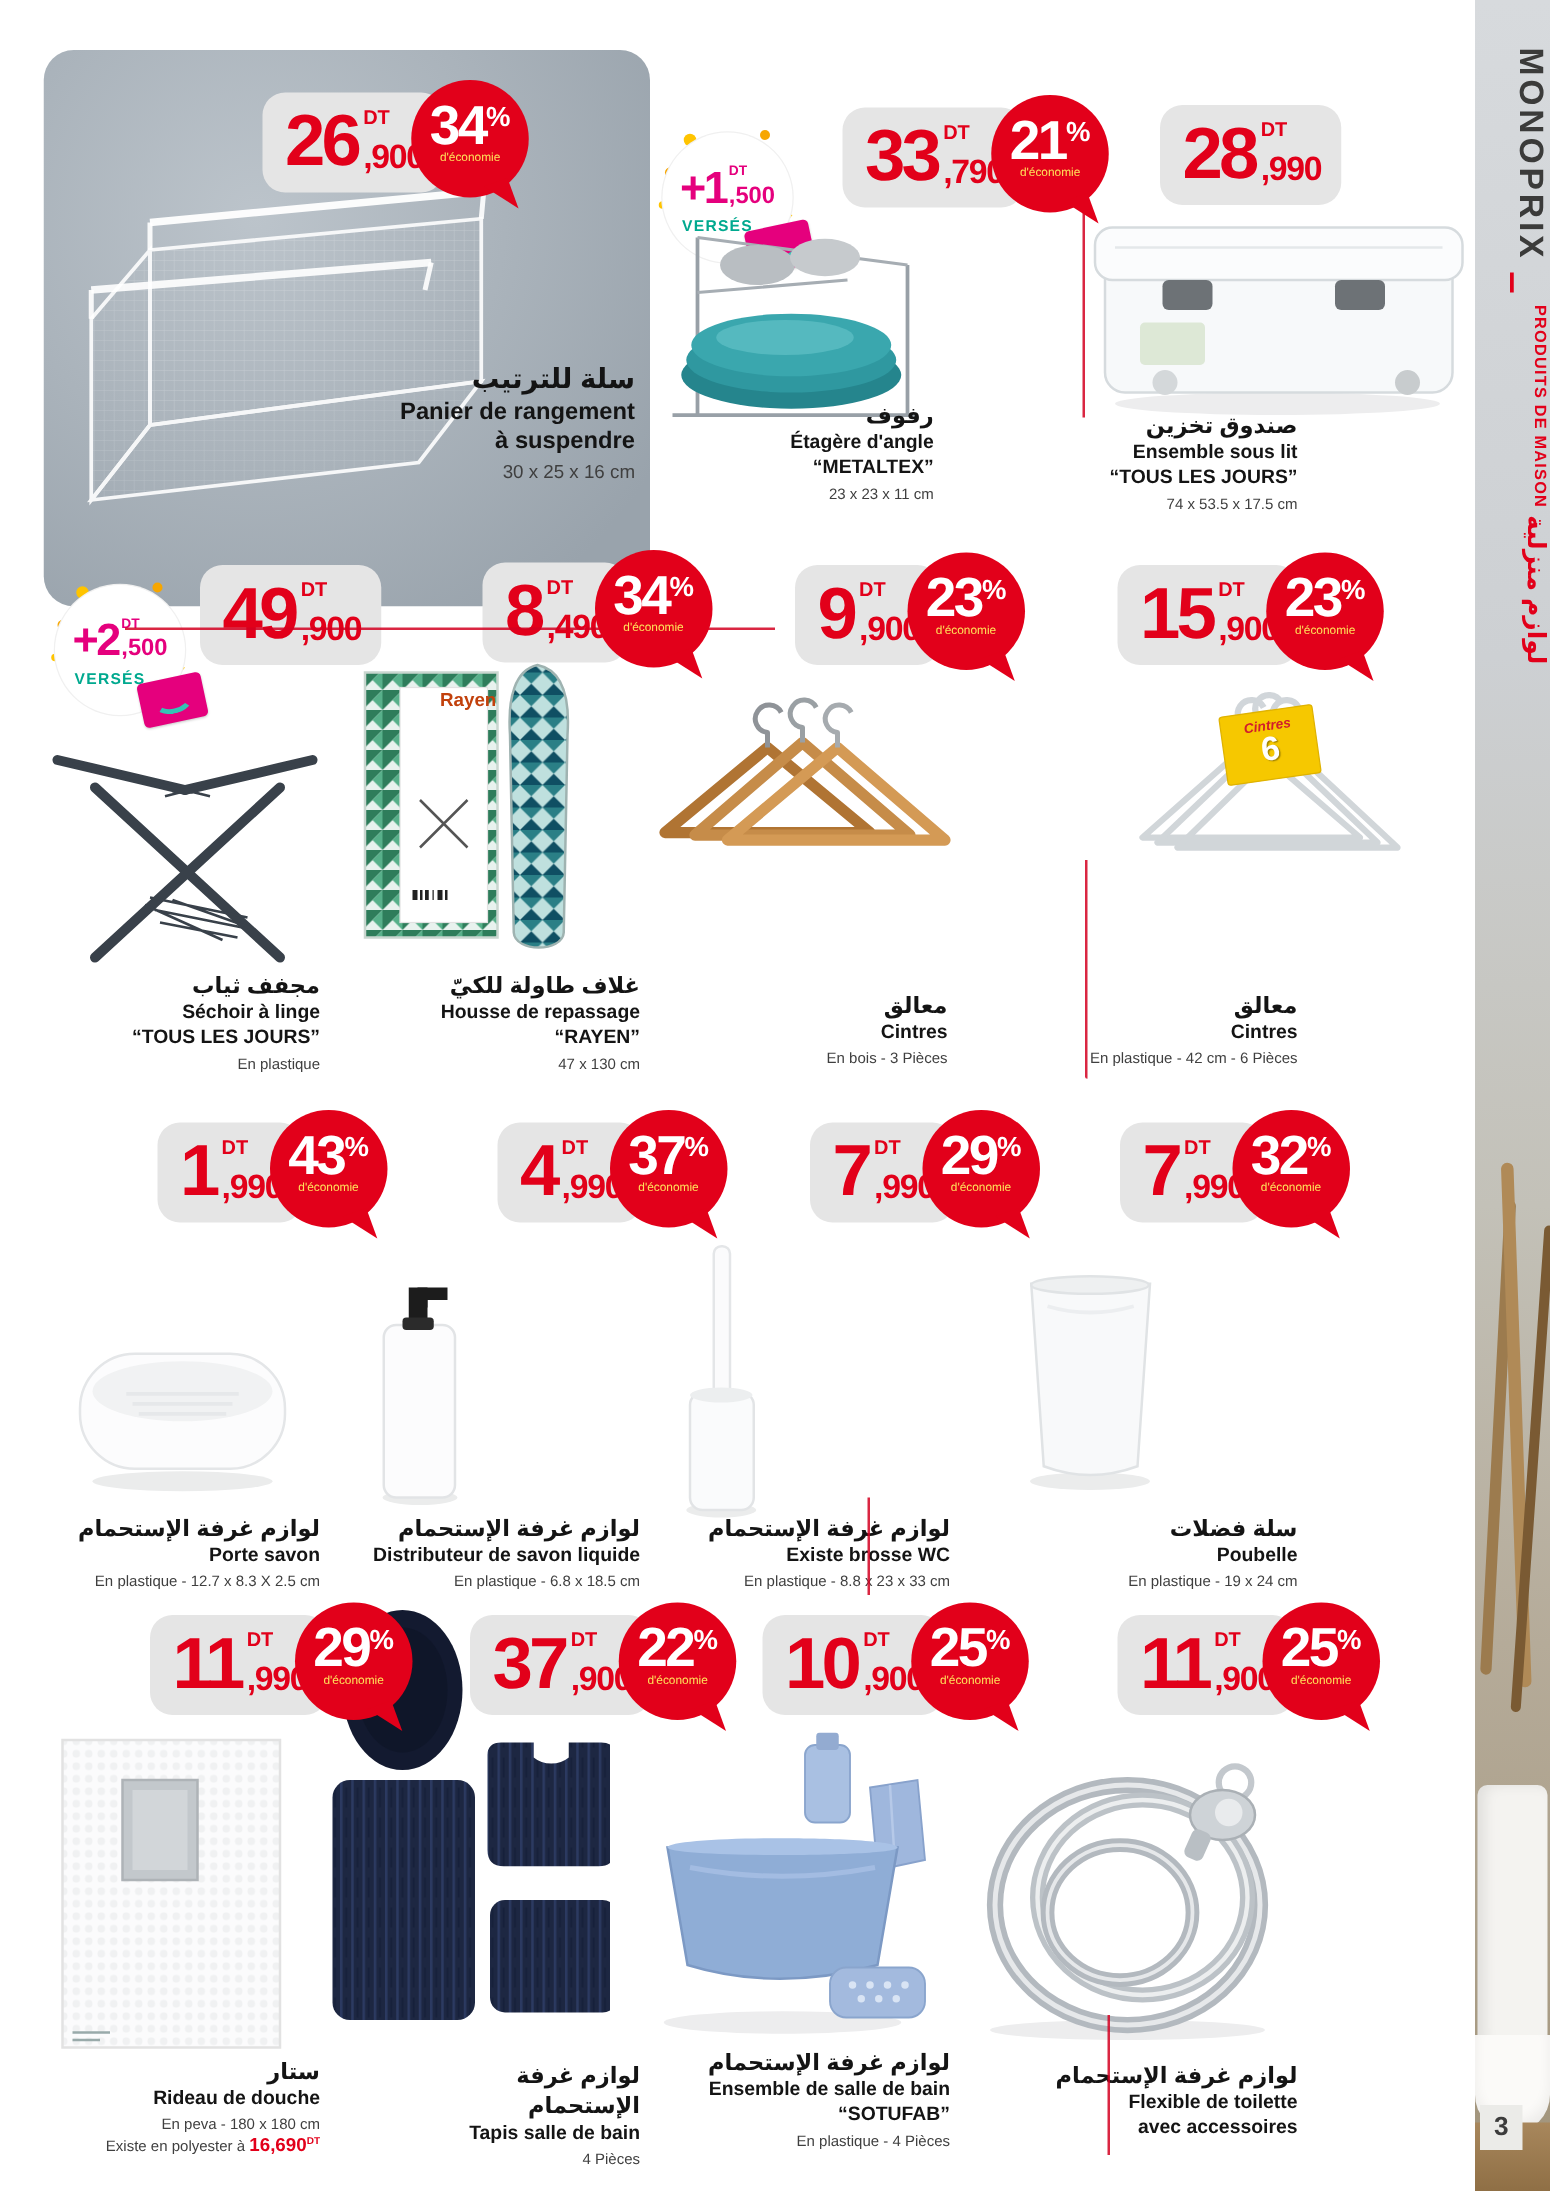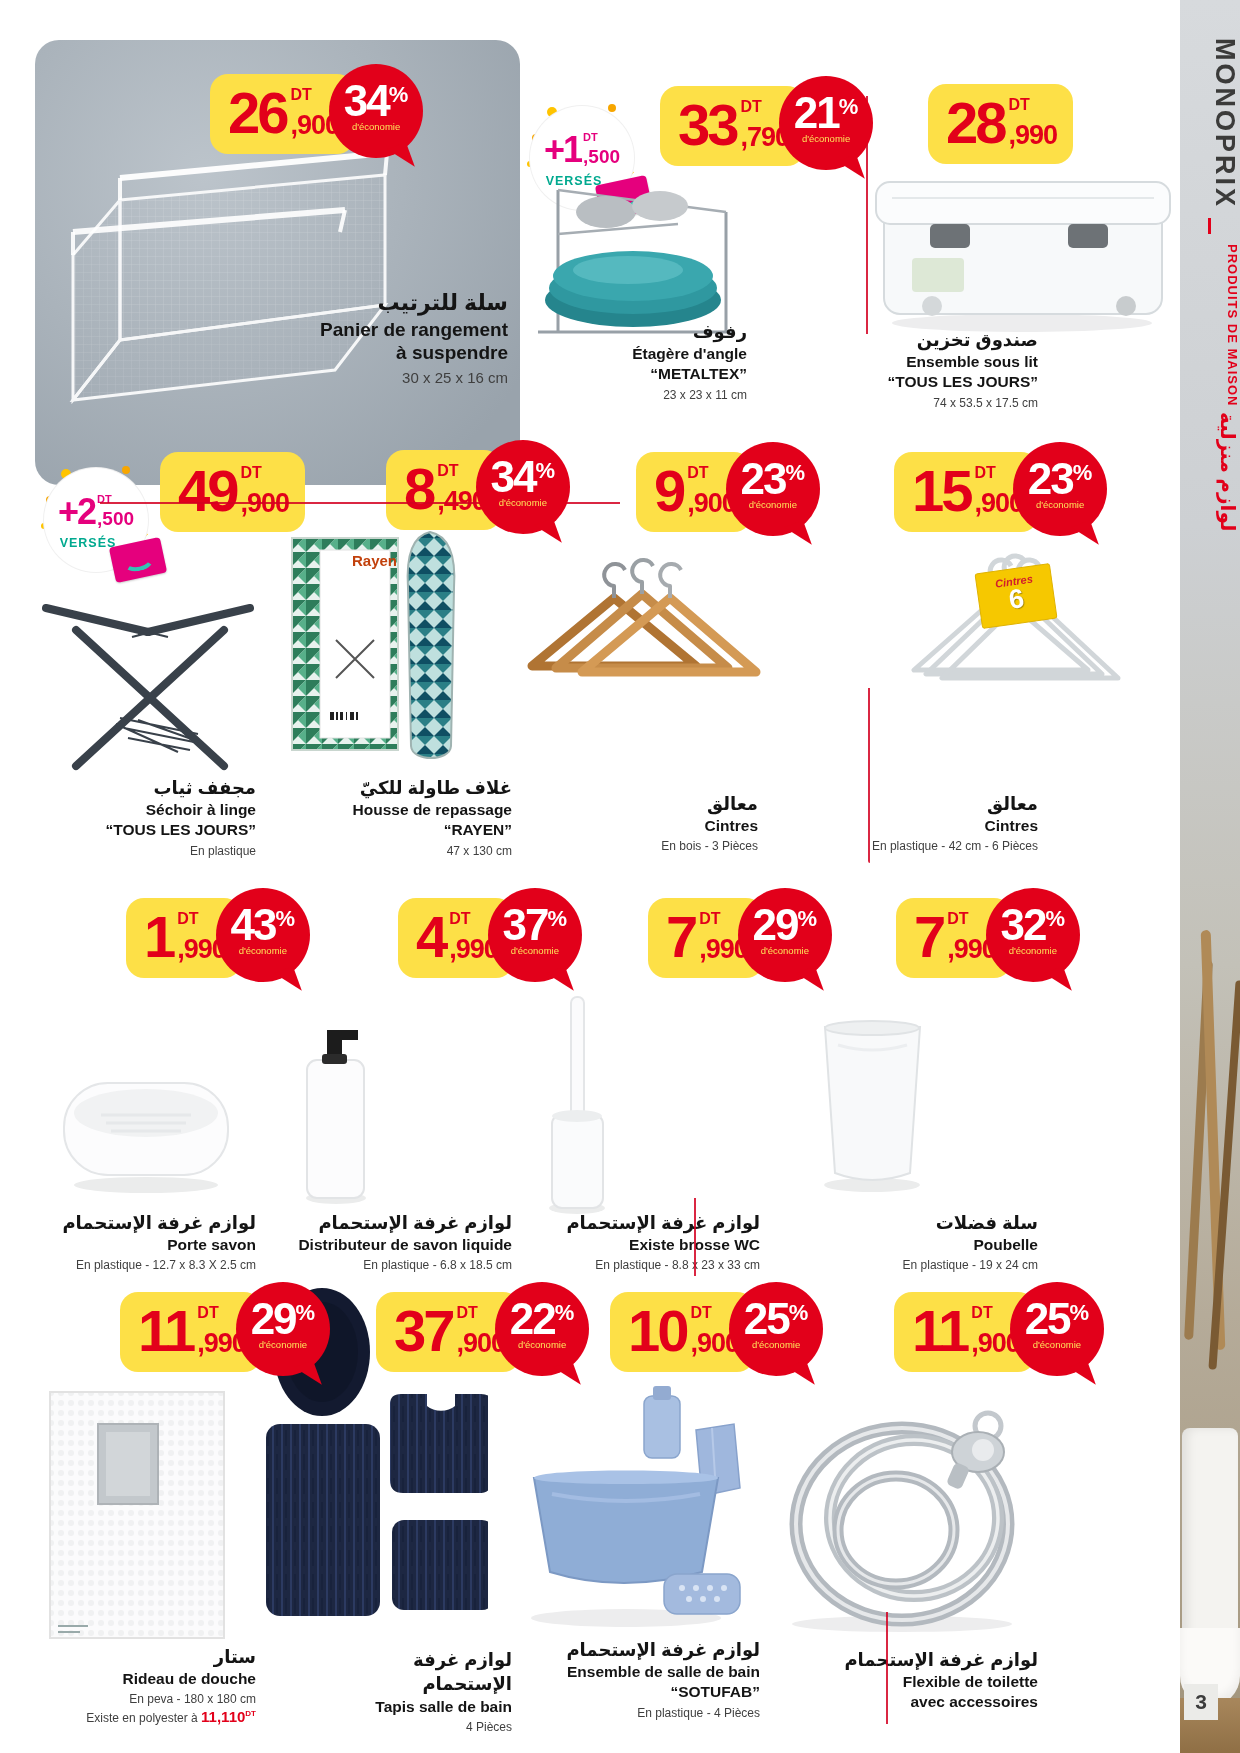--- a/index.html
+++ b/index.html
@@ -21,21 +21,21 @@
   .side-cat-fr{position:absolute;left:0;top:244px;width:60px;text-align:center;writing-mode:vertical-rl;
      color:#e2001a;font-weight:bold;font-size:13px;letter-spacing:1px;}
   .side-cat-ar{position:absolute;left:0;top:412px;width:60px;text-align:center;writing-mode:vertical-rl;
      color:#e2001a;font-weight:bold;font-size:20px;}
   .page-num{position:absolute;left:4px;top:1684px;width:34px;height:36px;background:#eceemc;
      background:#ebebe8;color:#3c3c3c;font-weight:bold;font-size:21px;
      display:flex;align-items:center;justify-content:center;}
 
   
   .pb{position:absolute;display:flex;align-items:flex-start;}
-  .pb-box{background:#fde047;border-radius:18px;display:flex;align-items:center;
+  .pb-box{background:#e5e5e5;border-radius:18px;display:flex;align-items:center;
      padding:6px 16px 8px 18px;height:66px;}
   .pb-int{font-size:58px;font-weight:bold;color:#e2001a;letter-spacing:-3px;line-height:1;}
   .pb-col{display:flex;flex-direction:column;align-items:flex-start;margin-left:4px;}
   .pb-dt{font-size:16px;font-weight:bold;color:#e2001a;line-height:1;}
   .pb-dec{font-size:27px;font-weight:bold;color:#e2001a;line-height:1;margin-top:9px;letter-spacing:-1px;}
   .pb-bubble{position:relative;width:94px;height:94px;background:#e2001a;border-radius:50%;
      margin-left:-26px;margin-top:-10px;text-align:center;color:#fff;z-index:2;}
   .pb-bubble::after{content:'';position:absolute;bottom:-13px;right:12px;width:0;height:0;
      border-left:20px solid transparent;border-top:26px solid #e2001a;transform:rotate(-20deg);}
   .pb-pct{font-size:44px;font-weight:bold;line-height:1;margin-top:15px;letter-spacing:-2px;}
@@ -150,21 +150,21 @@
         <span class="l-col">
           <span class="l-dt">DT</span>
           <span class="l-dec">,500</span>
         </span>
       </div>
       <div class="loyal-verses">VERSÉS</div>
       <div class="loyal-card">
           <div class="loyal-smile"></div>
         </div>
     </div>
-    <div class="pb" style="left:660px;top:86px;">
+    <div class="pb" style="left:674px;top:86px;">
       <div class="pb-box">
         <span class="pb-int">33</span>
         <span class="pb-col">
           <span class="pb-dt">DT</span>
           <span class="pb-dec">,790</span>
         </span>
       </div>
       <div class="pb-bubble">
         <div class="pb-pct"><span>21</span><span class="pb-psign">%</span></div>
         <div class="pb-econ">d'économie</div>
@@ -513,21 +513,21 @@
       <rect x="52" y="36" width="60" height="80" fill="#c3c8cc" stroke="#aeb3b7" stroke-width="2"></rect>
       <rect x="60" y="44" width="44" height="64" fill="#d2d6d9"></rect>
       <path d="M12,238 h30 M12,244 h22" stroke="#9aa" stroke-width="2"></path>
     </svg>
     <div class="pt" style="left:46px;top:1645px;width:210px;">
       <div class="t-ar">ستار</div>
       <div class="t-fr">Rideau de douche</div>
       <div class="t-detail">En peva - 180 x 180 cm</div>
       <div class="t-extra">
         <span>Existe en polyester à</span>
-        <span class="xprice">11,110</span><span class="xdt">DT</span>
+        <span class="xprice">16,690</span><span class="xdt">DT</span>
       </div>
     </div>
   </div>
 
   <div>
     <div class="pb" style="left:376px;top:1292px;">
       <div class="pb-box">
         <span class="pb-int">37</span>
         <span class="pb-col">
           <span class="pb-dt">DT</span>

